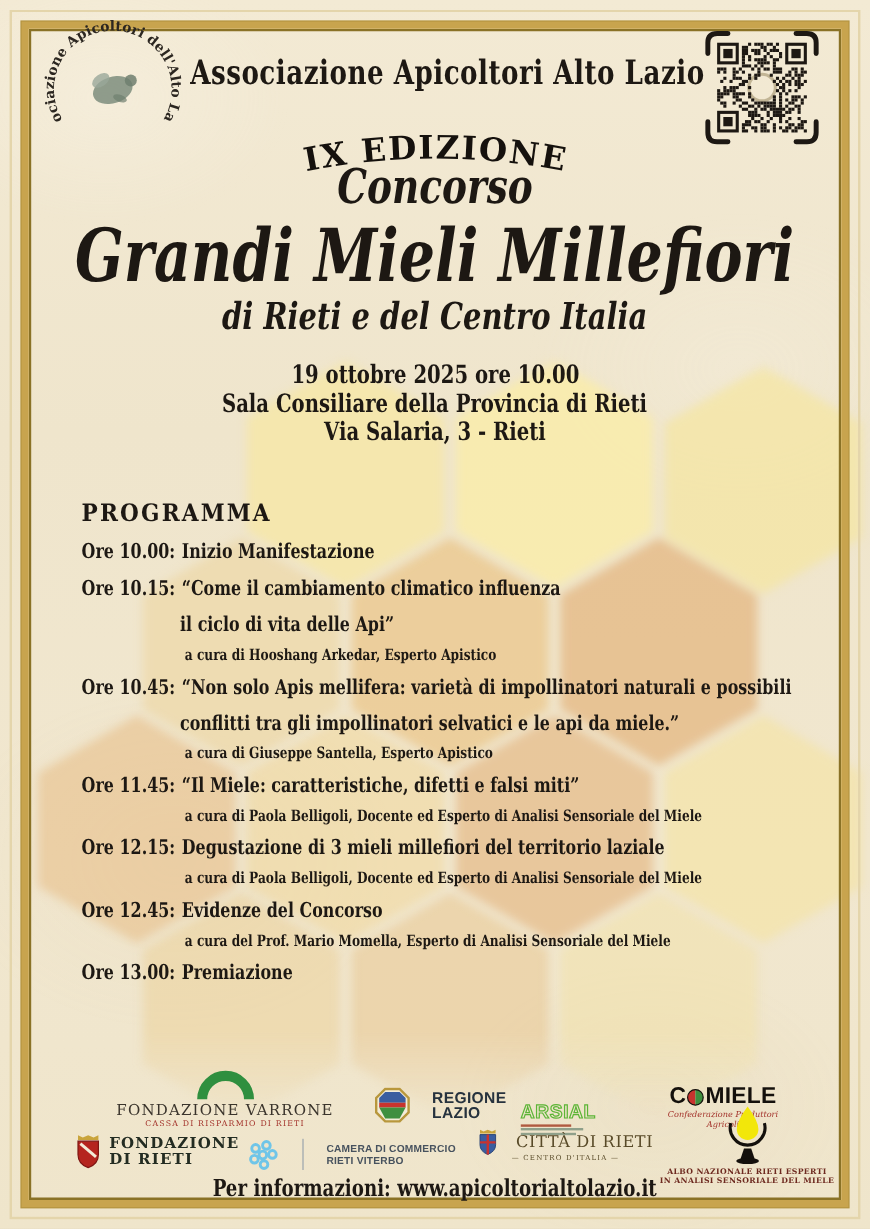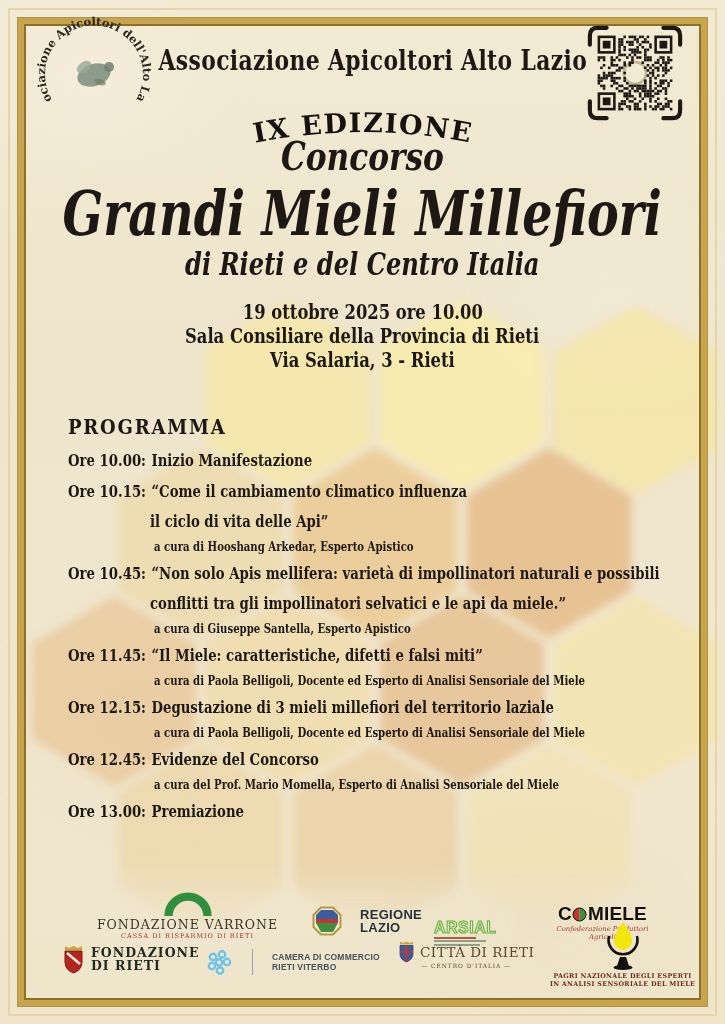--- a/index.html
+++ b/index.html
@@ -60,21 +60,21 @@
   .arsial-bars span{display:block;height:2px;margin-top:1.5px;background:#8fa08a;}
   .arsial-bars span:first-child{background:#b05a40;width:42px;}
   .arsial-bars span:nth-child(2){width:52px;}
   .arsial-bars span:nth-child(3){width:46px;}
   .copagri-row{display:flex;align-items:center;font-family:"Liberation Sans",sans-serif;font-weight:900;font-size:19px;color:#14100c;letter-spacing:.2px;}
   .copagri-sub{font-style:italic;font-size:6.8px;color:#a4342c;margin-top:0;text-align:center;font-family:"DejaVu Serif",serif;}
   .prov-text{font-size:12.5px;line-height:13.5px;letter-spacing:1px;color:#232c22;font-variant:small-caps;font-weight:bold;}
   .cam-row{display:flex;align-items:center;gap:19px;}
   .cam-divider{width:1px;height:26px;background:#9aa4ac;}
   .cam-text{font-family:"Liberation Sans",sans-serif;font-weight:bold;font-size:8.5px;line-height:10px;color:#47525e;letter-spacing:.2px;}
-  .citta-row{display:flex;align-items:center;gap:5px;}
+  .citta-row{display:flex;align-items:center;gap:15px;}
   .citta-name{font-size:13.5px;letter-spacing:.5px;color:#584a28;font-variant:small-caps;white-space:nowrap;}
   .citta-sub{font-size:5.8px;letter-spacing:1px;color:#584a28;text-align:center;white-space:nowrap;}
   .albo-caption{font-size:6.4px;line-height:8px;letter-spacing:.3px;color:#6e2a20;font-weight:bold;text-align:center;white-space:nowrap;}
   .info-line{position:absolute;left:0;right:0;top:979px;text-align:center;font-weight:bold;font-size:19.5px;display:flex;justify-content:center;}
 </style>
 </head>
 <body>
 
 <div class="poster">
   <div class="paper-texture"></div>
@@ -568,18 +568,21 @@
   </div>
 
   <div class="sponsor spons-center" style="left:560px;top:920px;width:125px;">
     <svg width="42" height="52" viewBox="0 0 42 52">
       <path d="M21,2 Q30,14 30,21 A9,9 0 1 1 12,21 Q12,14 21,2 Z" fill="#f2e70a"></path>
       <path d="M7,16 A14.5,14.5 0 1 0 35,16" fill="none" stroke="#14100c" stroke-width="2.6"></path>
       <path d="M18,37 H24 L27,46 H15 Z" fill="#14100c"></path>
       <ellipse cx="21" cy="47.5" rx="9.5" ry="2.6" fill="#14100c"></ellipse>
     </svg>
     <div class="albo-caption">
-      <div>PAGRI  NAZIONALE DEGLI ESPERTI</div>
+      <div>ALBO  NAZIONALE RIETI ESPERTI</div>
       <div>IN ANALISI SENSORIALE DEL MIELE</div>
     </div>
   </div>
 
+  <div class="info-line">
+    <span class="sqc">Per informazioni: www.apicoltorialtolazio.it</span>
+  </div>
 </div>
 
 </body></html>

